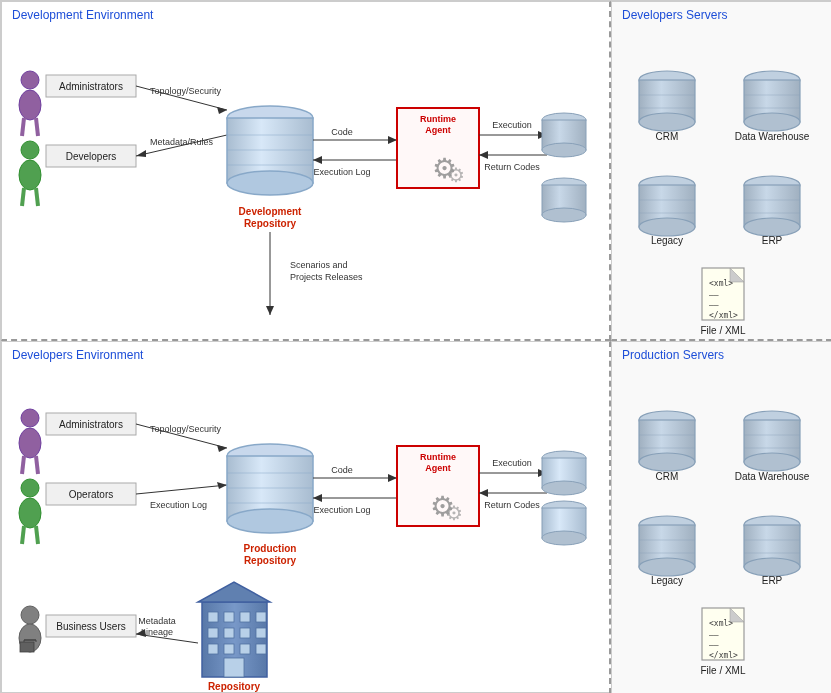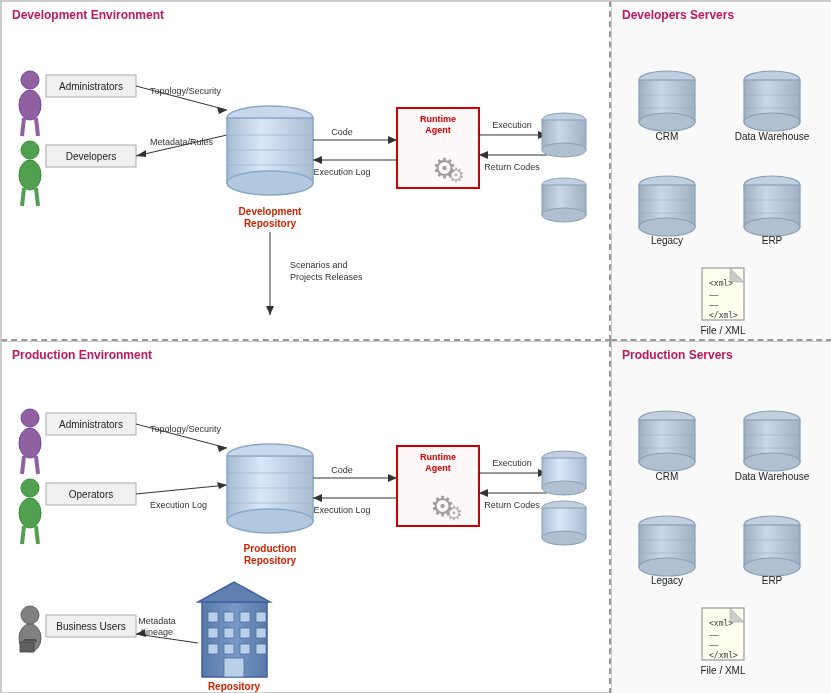--- a/index.html
+++ b/index.html
@@ -23,24 +23,24 @@
     }
 
     
     .quadrant {
       position: relative;
       border: 1px solid #ccc;
       overflow: hidden;
     }
 
     .quadrant-title {
-      font-weight: bold;
+      font-weight: normal;
       font-size: 12px;
       padding: 6px 10px 0 10px;
-      color: #be185d;
+      color: #1d4ed8;
     }
 
     
     .dev-env {
       border-right: 2px dashed #999;
       border-bottom: 2px dashed #999;
     }
 
     
     .dev-servers {
@@ -210,21 +210,21 @@
       <polygon points="118,248 132,262 118,262" fill="#ccc" stroke="#999" stroke-width="0.5"></polygon>
       <text x="97" y="266" font-size="8" font-family="monospace" fill="#444">&lt;xml&gt;</text>
       <text x="97" y="278" font-size="8" font-family="monospace" fill="#444">  ——</text>
       <text x="97" y="288" font-size="8" font-family="monospace" fill="#444">  ——</text>
       <text x="97" y="298" font-size="8" font-family="monospace" fill="#444">&lt;/xml&gt;</text>
       <text x="111" y="314" text-anchor="middle" font-size="10" fill="#222">File / XML</text>
     </svg>
   </div>
 
   <div class="quadrant prod-env">
-    <div class="quadrant-title">Production Environment</div>
+    <div class="quadrant-title">Developers Environment</div>
 
     <svg width="610" height="345" style="position:absolute;top:18px;left:0;">
       <defs>
         <linearGradient id="dbGrad2" x1="0%" y1="0%" x2="100%" y2="0%">
           <stop offset="0%" style="stop-color:#a8bcd0;stop-opacity:1"></stop>
           <stop offset="40%" style="stop-color:#d8e8f8;stop-opacity:1"></stop>
           <stop offset="100%" style="stop-color:#a8bcd0;stop-opacity:1"></stop>
         </linearGradient>
         <linearGradient id="buildGrad" x1="0%" y1="0%" x2="100%" y2="0%">
           <stop offset="0%" style="stop-color:#5878a8;stop-opacity:1"></stop>

